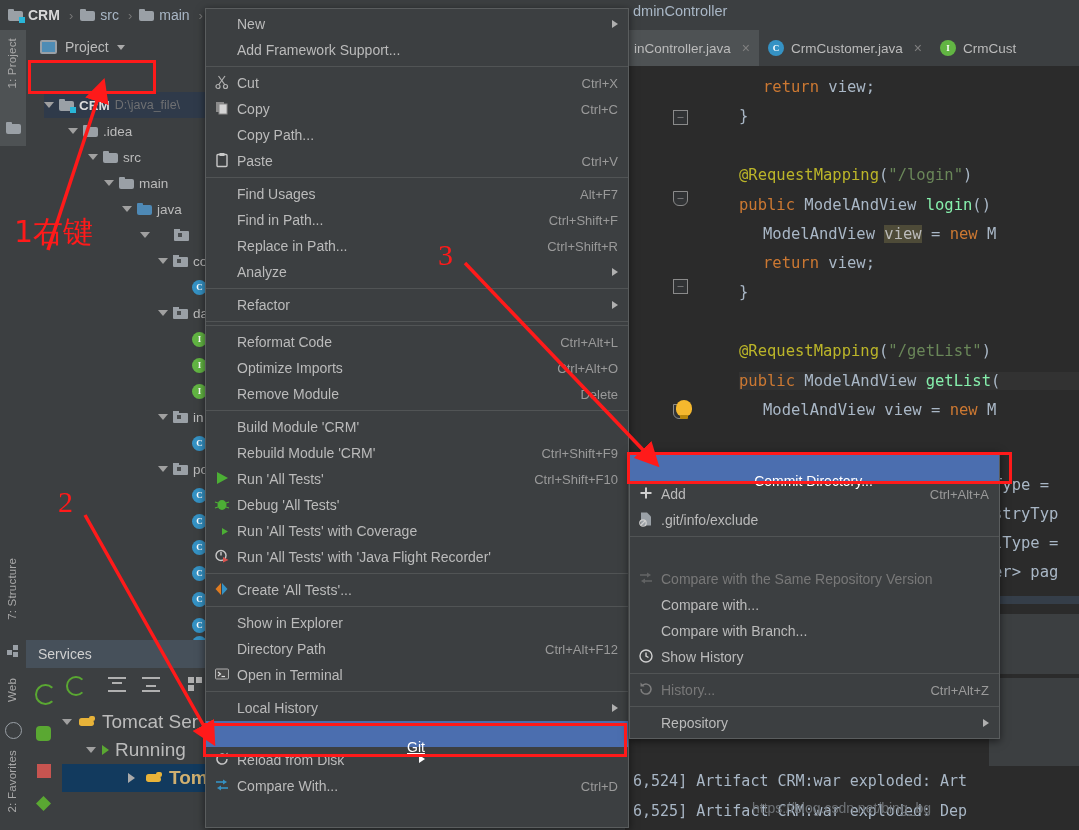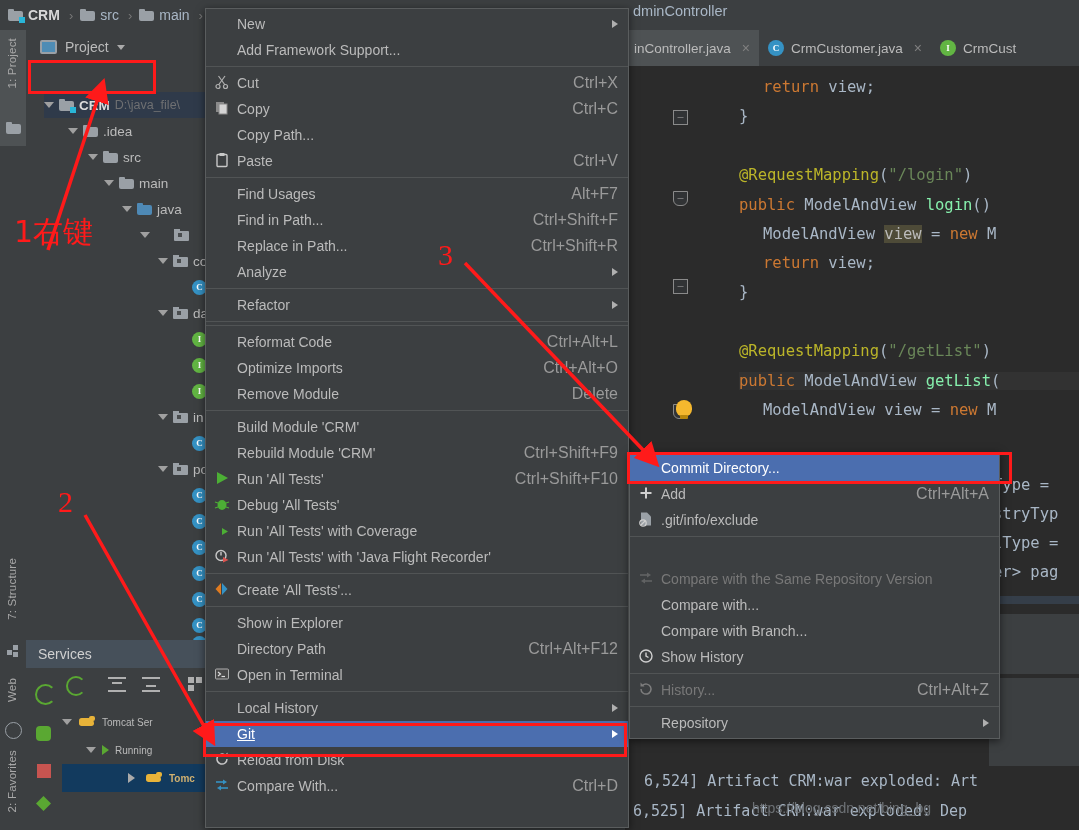--- a/index.html
+++ b/index.html
@@ -98,21 +98,21 @@
   .sm-c,.sm-i{width:15px;height:15px;border-radius:50%;display:inline-flex;align-items:center;justify-content:center;
               font-size:9px;color:#fff;font-weight:bold;flex:none;font-family:"Liberation Serif",serif;}
   .sm-c{background:#3592c4;}
   .sm-i{background:#62b543;}
 
   
   #services{left:26px;top:640px;width:600px;height:190px;background:#3c3f41;}
   #svc-title{position:absolute;left:0;top:0;width:600px;height:28px;background:#46505a;
              display:flex;align-items:center;padding-left:12px;color:#d0d0d0;font-size:14px;}
   #svc-tools{position:absolute;left:36px;top:28px;width:564px;height:36px;display:flex;align-items:center;gap:16px;padding-left:8px;}
-  .svcrow{position:absolute;height:28px;display:flex;align-items:center;gap:6px;color:#bbbbbb;font-size:10px;white-space:nowrap;}
+  .svcrow{position:absolute;height:28px;display:flex;align-items:center;gap:6px;color:#bbbbbb;font-size:19px;white-space:nowrap;}
   .svcrow.sel{background:#123a5e;}
   .tri-r{width:0;height:0;border-top:5px solid transparent;border-bottom:5px solid transparent;
          border-left:7px solid #aaa;flex:none;}
   .tri-r.green{border-left-color:#5aa832;}
   .cat{width:18px;height:14px;position:relative;flex:none;}
   .cat::before{content:"";position:absolute;left:1px;top:3px;width:15px;height:8px;background:#e8b339;border-radius:3px 6px 3px 3px;}
   .cat::after{content:"";position:absolute;left:11px;top:1px;width:6px;height:5px;background:#e8b339;border-radius:2px;}
 
   
   #console{left:625px;top:766px;width:454px;height:64px;background:#2b2b2b;
@@ -123,24 +123,24 @@
 
   
   #ctxmenu{
     left:205px;top:8px;width:424px;background:#3c3f41;border:1px solid #5a5d5e;
     box-shadow:0 2px 8px rgba(0,0,0,.55);box-sizing:border-box;padding:2px 0;
   }
   .mi{height:26px;display:flex;align-items:center;padding:0 10px 0 8px;position:relative;
       color:#bbbbbb;font-size:14px;white-space:nowrap;box-sizing:border-box;}
   .mi .ico{width:18px;height:18px;flex:none;margin-right:5px;position:relative;}
   .mi .lbl{flex:1;}
-  .mi .acc{color:#9a9a9a;font-size:16px;margin-left:20px;}
+  .mi .acc{color:#9a9a9a;font-size:13px;margin-left:20px;}
   .mi .arrow{width:0;height:0;border-top:4.5px solid transparent;border-bottom:4.5px solid transparent;
              border-left:6px solid #b0b0b0;margin-left:12px;flex:none;}
-  .mi.hl-sel{background:#4b6eaf;color:#ffffff;}
+  .mi.hl-sel{background:#4b6eaf;color:#ffffff;flex-direction:column;}
   .mi.hl-sel .arrow{border-left-color:#fff;}
   .mi.disabled{color:#787878;}
   .msep{height:1px;background:#515455;margin:3px 0;}
   .u{text-decoration:underline;}
 
   
   #gitmenu{
     left:629px;top:452px;width:371px;background:#3c3f41;border:1px solid #5a5d5e;
     box-shadow:0 2px 8px rgba(0,0,0,.55);box-sizing:border-box;padding:2px 0;z-index:30;
   }
@@ -405,21 +405,21 @@
     <span>Running</span>
   </div>
   <div class="svcrow sel" style="left:36px;top:124px;width:564px;padding-left:66px;box-sizing:border-box;">
     <span class="tri-r"></span>
     <span class="cat" style="margin-left:4px;"></span>
     <span style="font-weight:bold;color:#d0b070;">Tomc</span>
   </div>
 </div>
 
 <div class="abs" id="console">
-  <div class="cline" style="left:8px;top:6px;margin-left:11px;">6,524] Artifact CRM:war exploded: Art</div>
+  <div class="cline" style="left:8px;top:6px;">6,524] Artifact CRM:war exploded: Art</div>
   <div class="cline" style="left:8px;top:36px;">6,525] Artifact CRM:war exploded: Dep</div>
 </div>
 <div id="watermark">https://blog.csdn.net/bing_bg</div>
 
 <div class="abs" id="ctxmenu">
   <div class="mi">
     <span class="ico"></span>
     <span class="lbl">New</span>
     <span class="arrow"></span>
   </div>

